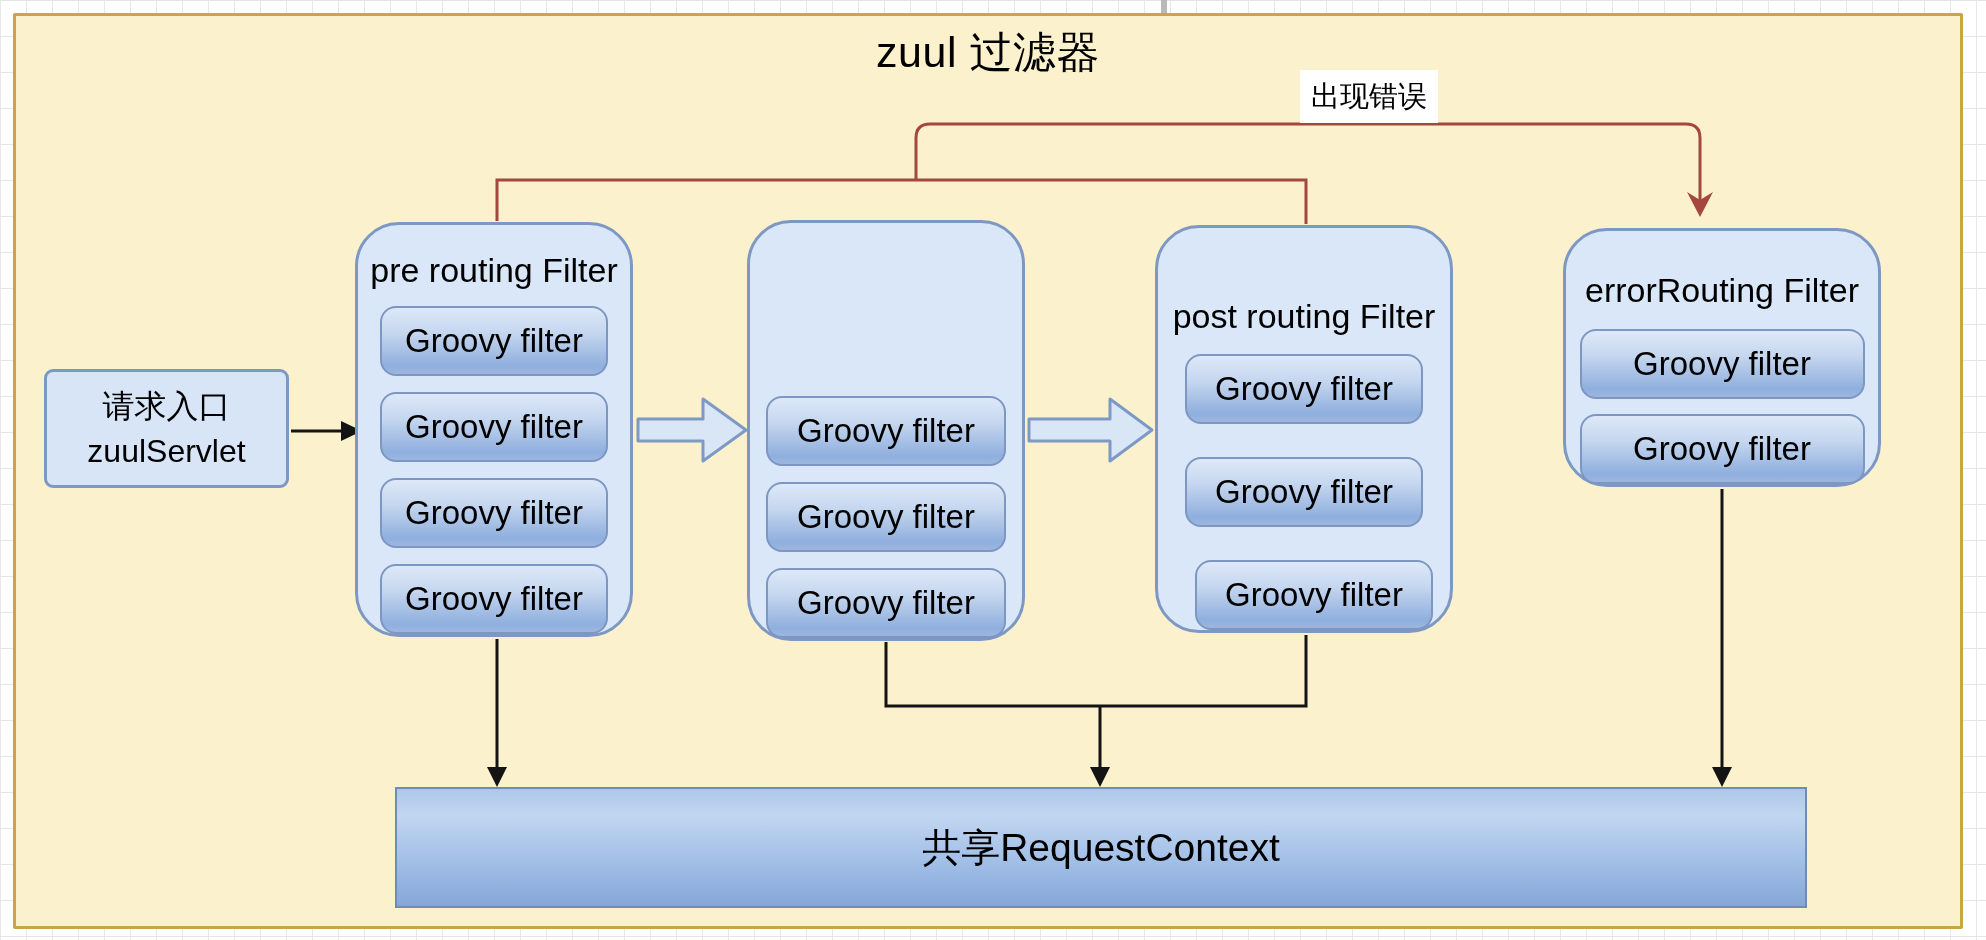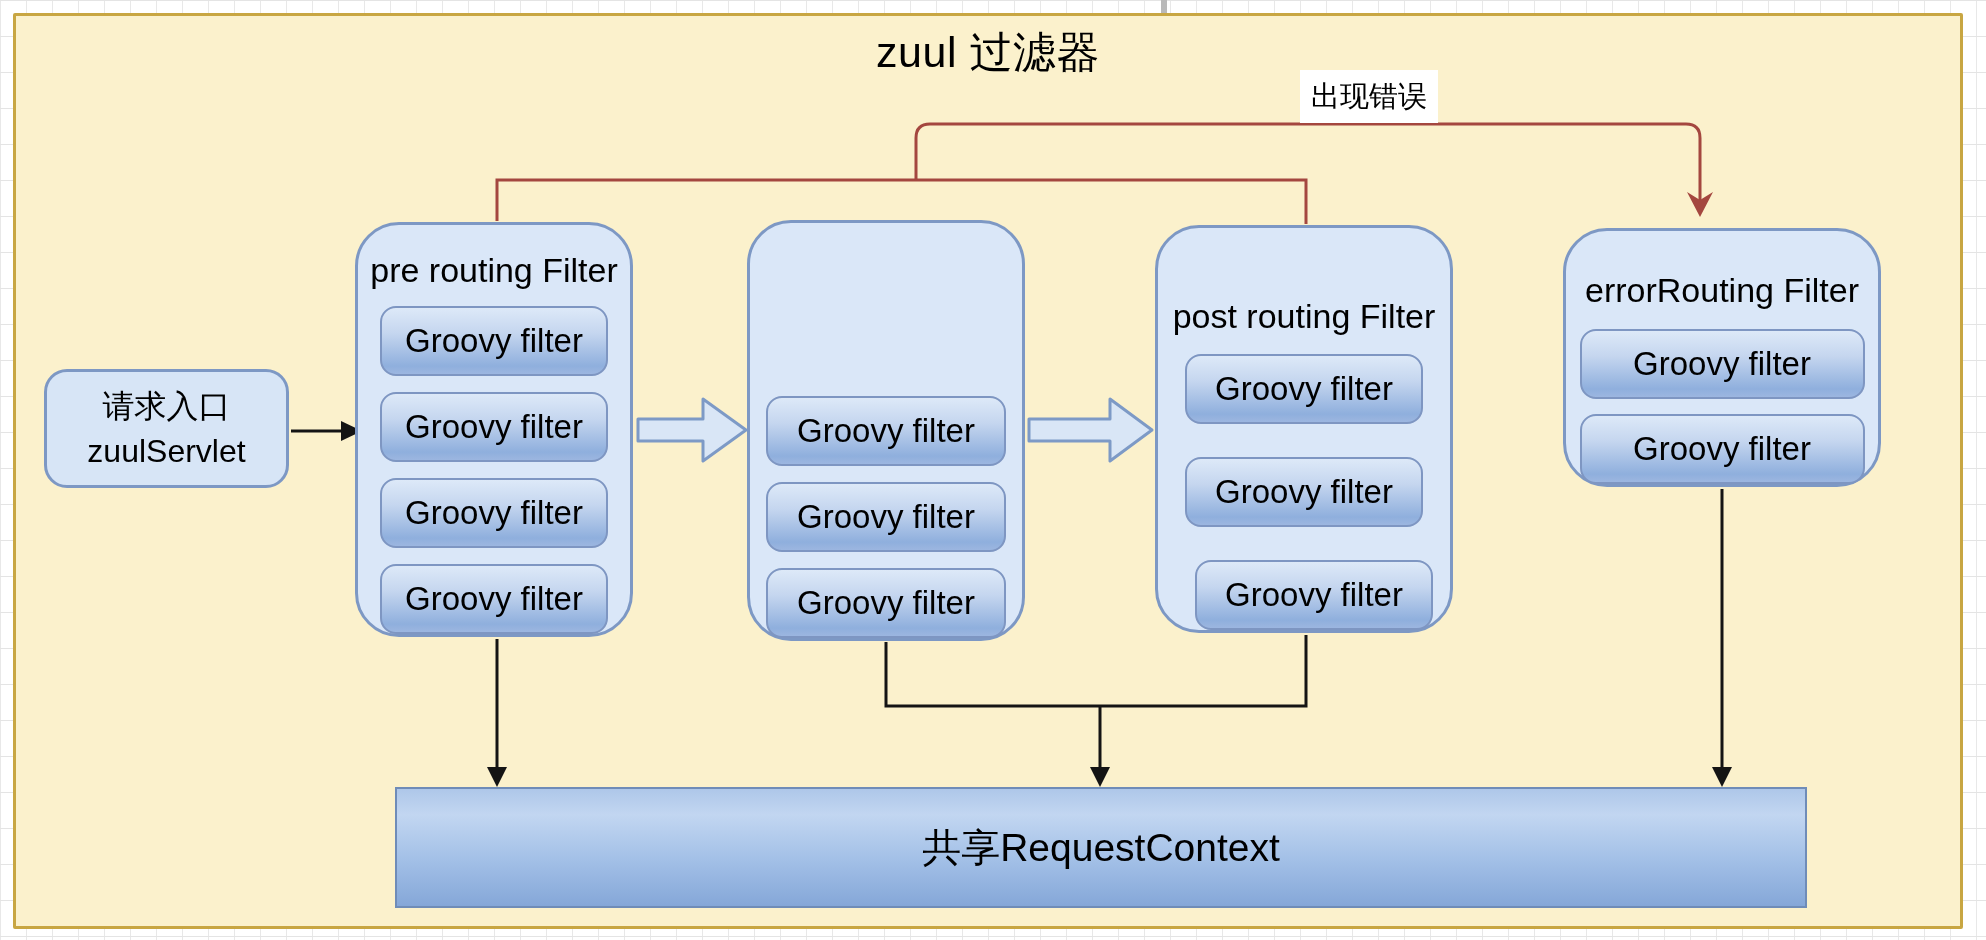--- a/index.html
+++ b/index.html
@@ -21,21 +21,21 @@
   .diagram-title{
     position:absolute;left:13px;top:24px;width:1950px;text-align:center;
     font-size:43px;letter-spacing:.5px;
   }
   .error-label{
     position:absolute;left:1300px;top:70px;background:#ffffff;
     font-size:29px;line-height:37px;padding:8px 11px;white-space:nowrap;
   }
   .entry-box{
     position:absolute;left:44px;top:369px;width:245px;height:119px;box-sizing:border-box;
-    border:3px solid #7D98C4;border-radius:23px;background:#D7E5F6;
+    border:3px solid #7D98C4;border-radius:9px;background:#D7E5F6;
     display:flex;flex-direction:column;justify-content:center;align-items:center;
     font-size:32px;line-height:45px;
   }
   .filter-col{
     position:absolute;box-sizing:border-box;
     border:3px solid #7D98C4;border-radius:44px;background:#DAE7F8;
     display:flex;flex-direction:column;align-items:center;justify-content:flex-end;
   }
   .col-pre    {left:355px; top:222px;width:278px;height:415px;}
   .col-routing{left:747px; top:220px;width:278px;height:421px;}

